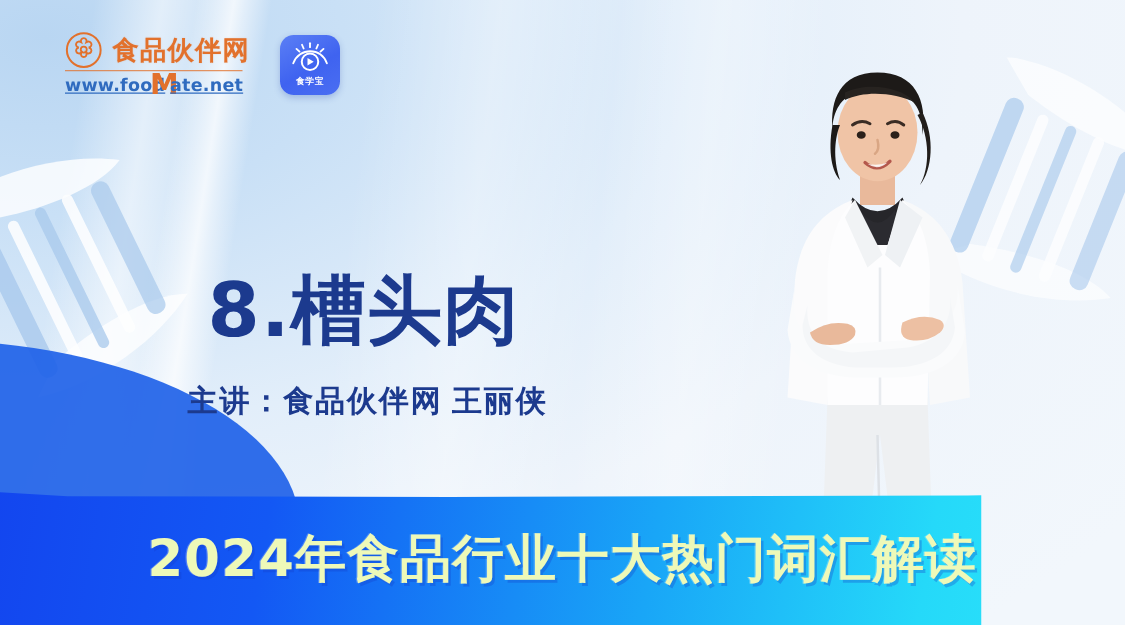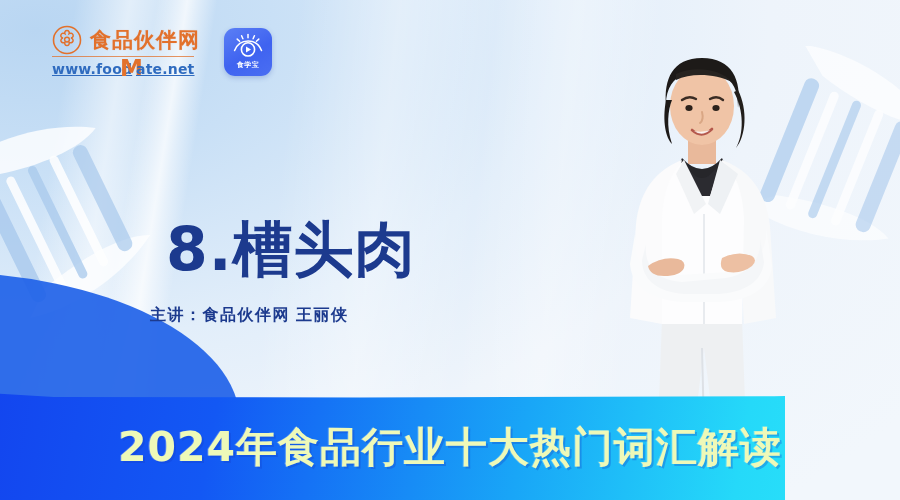--- a/index.html
+++ b/index.html
@@ -82,22 +82,22 @@
   .main-title {
     position:absolute; left:166px; top:176px;
     font-family:"DejaVu Sans", sans-serif;
     font-size:60px; font-weight:bold; line-height:1.05;
     color:#1c3a8e; letter-spacing:1px;
     white-space:nowrap;
     margin-top:42px;
   }
   .sub-title {
     position:absolute; left:150px; top:305px;
-    font-family:Liberation Sans, sans-serif;
-    font-size:16px; font-weight:bold;
+    font-family:Liberation Serif, serif;
+    font-size:24px; font-weight:bold;
     color:#1c3a8e; letter-spacing:1.5px;
     white-space:nowrap;
   }
 
   
   .presenter { position:absolute; left:596px; top:18px; width:210px; height:412px; }
 
   
   .banner {
     position:absolute; left:0; bottom:0; width:785px; height:122px;

